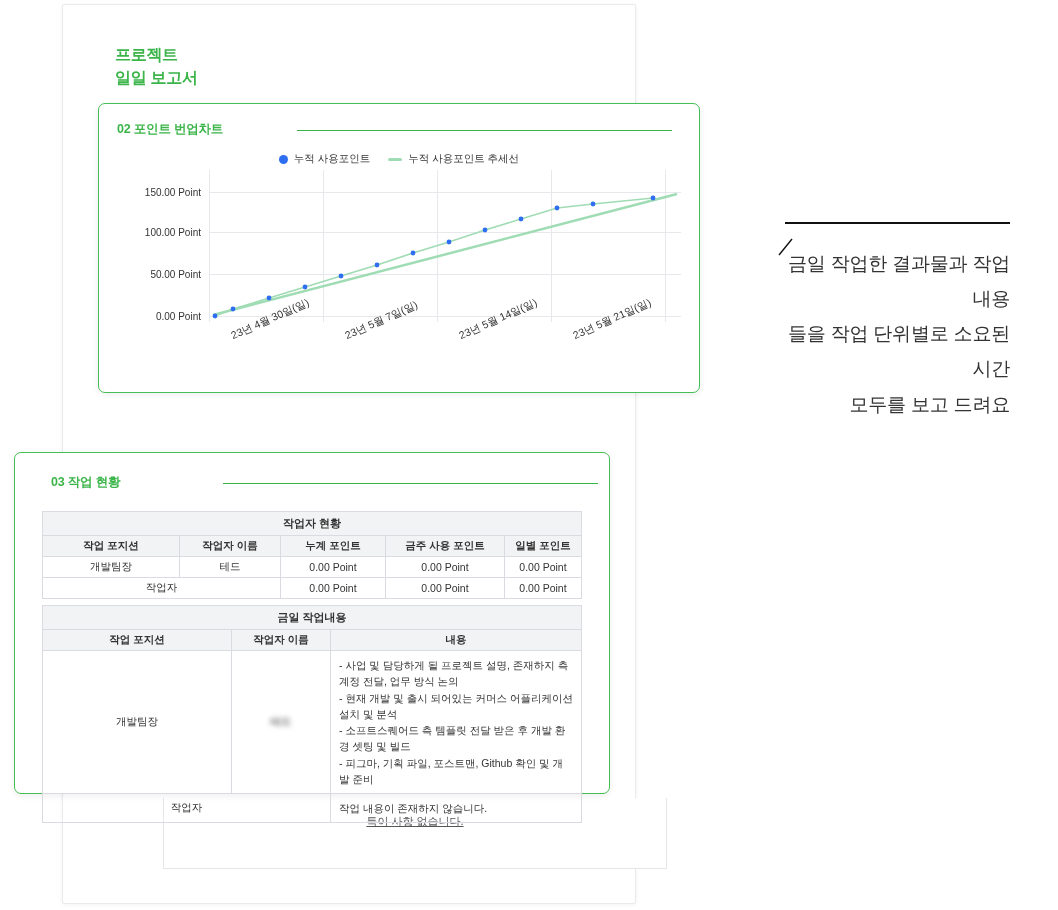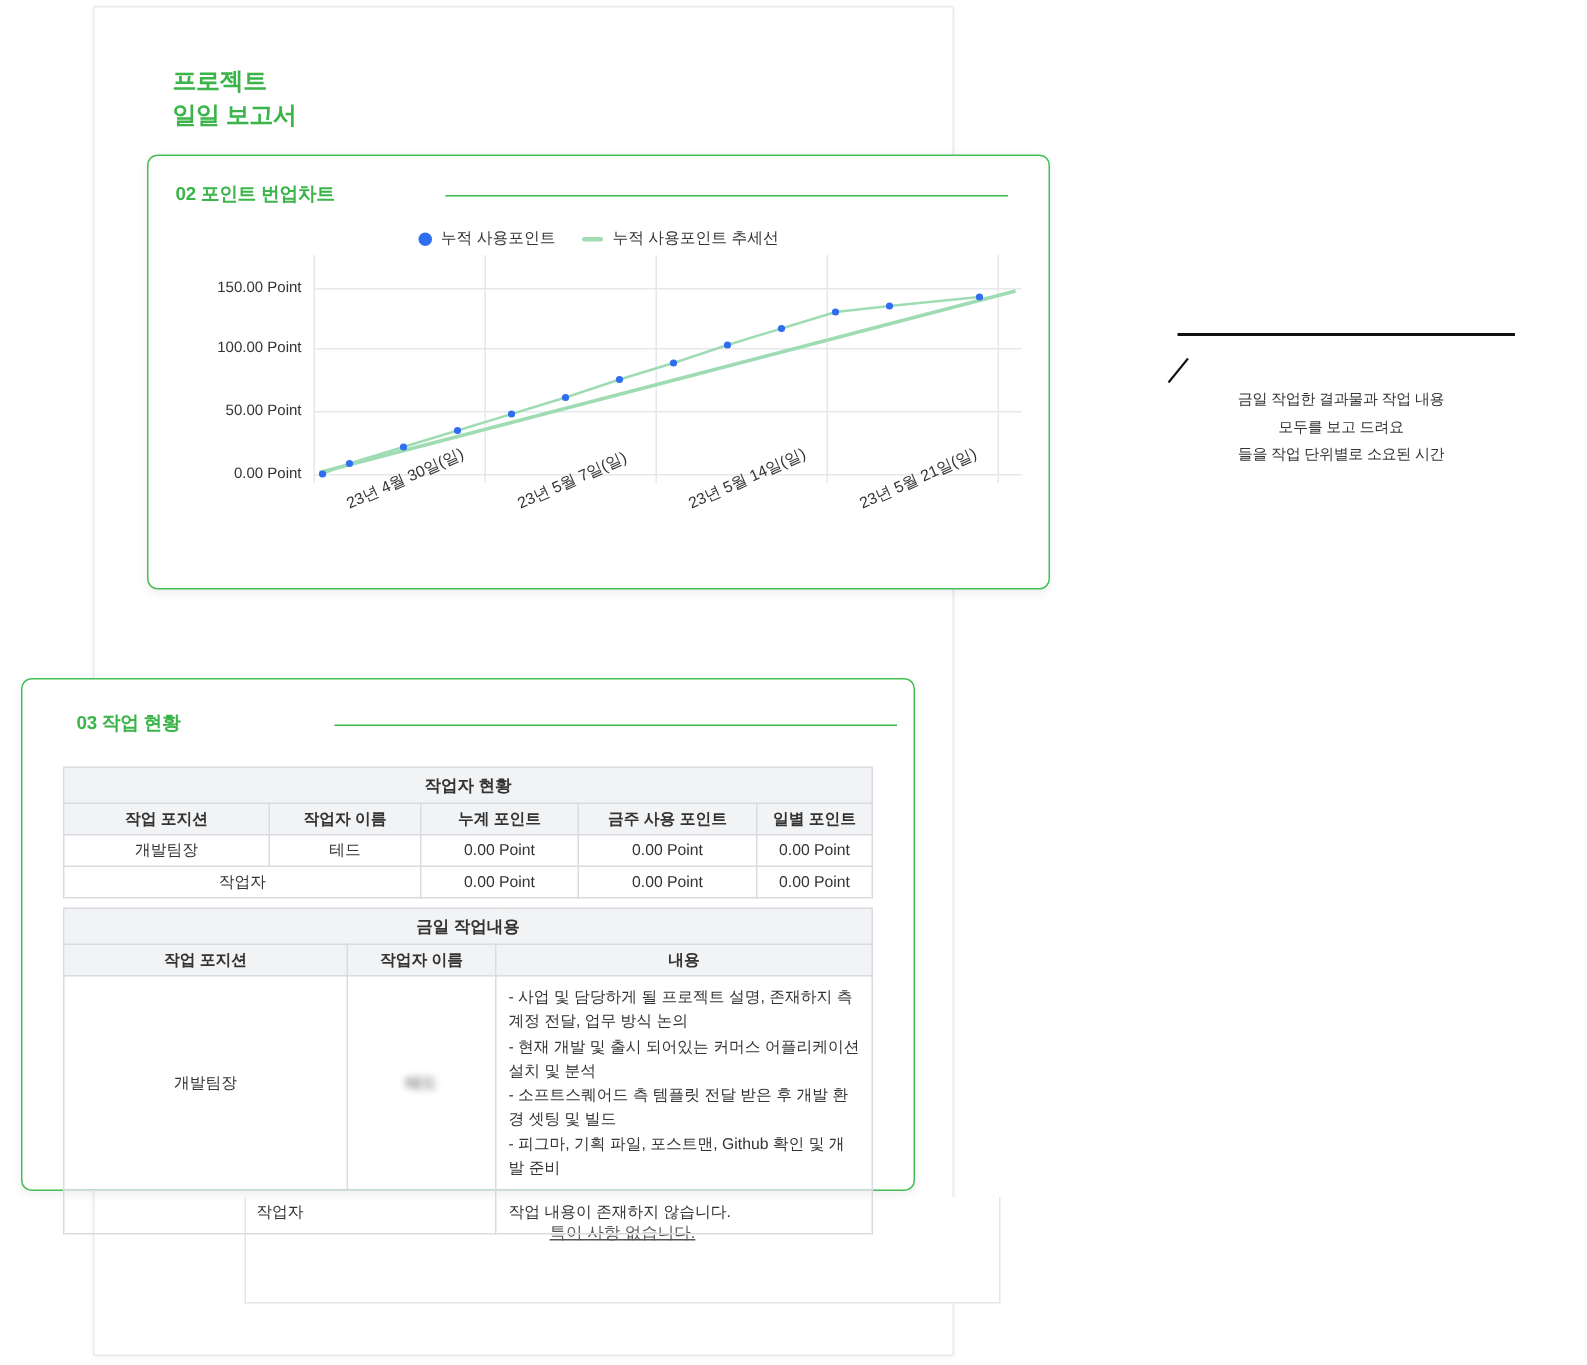--- a/index.html
+++ b/index.html
@@ -270,26 +270,25 @@
     background: #111;
   }
   .summary .slash {
     position: absolute;
     left: 0;
     top: 26px;
     width: 16px;
     height: 18px;
   }
   .summary .sbody {
-    margin-top: 34px;
-    font-size: 10px;
+    margin-top: 22px;
+    font-size: 19px;
     color: #333;
     line-height: 1.85;
     letter-spacing: -0.2px;
-    text-align: center;
   }
 </style>
 </head>
 <body>
 
 <div class="sheet">
 
   <div class="doc-title">
     <span>프로젝트</span>
     <span class="line2">일일 보고서</span>
@@ -433,16 +432,16 @@
   </table>
 </div>
 
 <div class="summary">
   <svg class="slash" viewBox="0 0 16 18">
     <line x1="1" y1="17" x2="14" y2="1" stroke="#111" stroke-width="1.4"></line>
   </svg>
   <div class="sline"></div>
   <div class="sbody">
     <div>금일 작업한 결과물과 작업 내용</div>
+    <div>들을 작업 단위별로 소요된 시간</div>
     <div>모두를 보고 드려요</div>
-    <div>들을 작업 단위별로 소요된 시간</div>
   </div>
 </div>
 
 </body></html>

